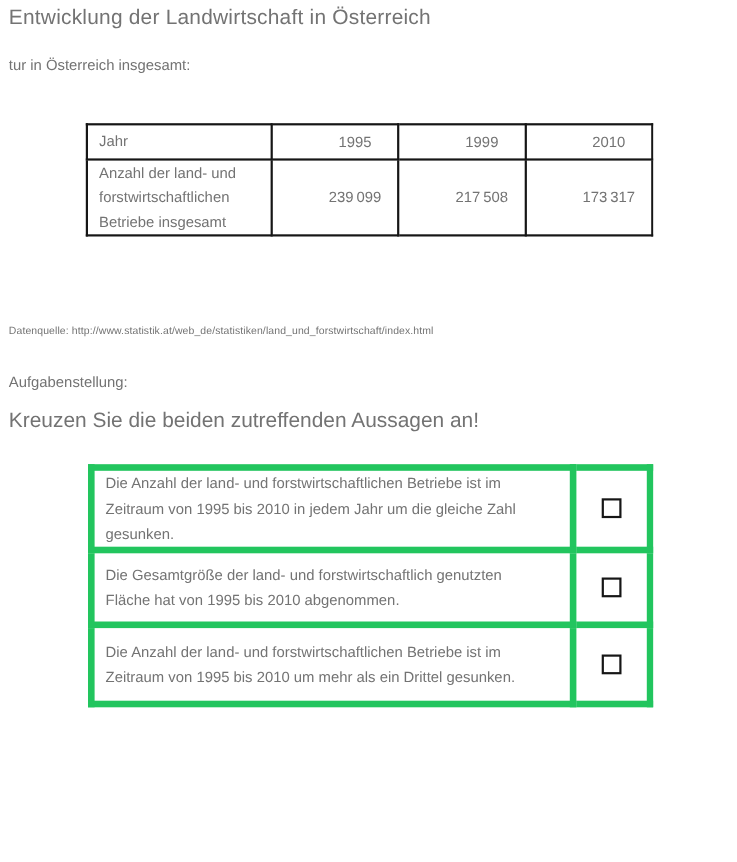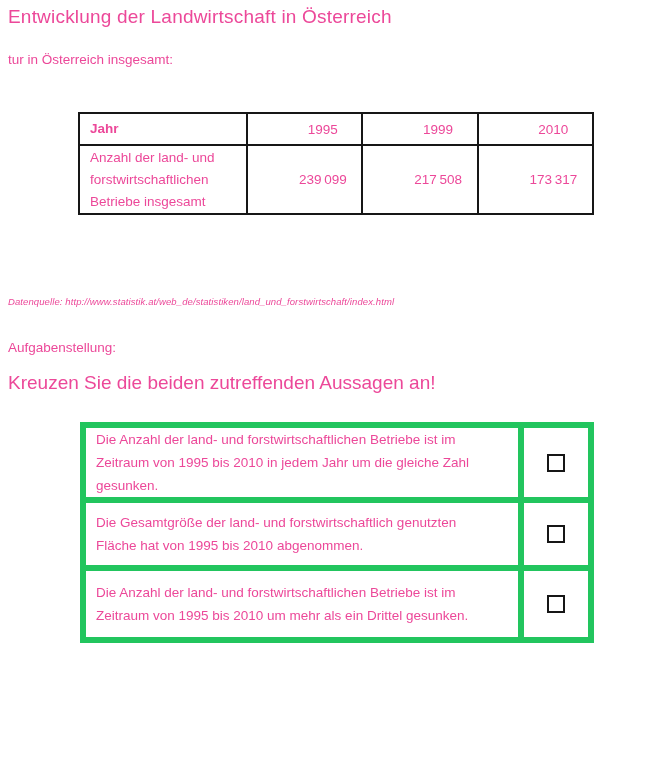--- a/index.html
+++ b/index.html
@@ -3,21 +3,21 @@
 <meta charset="utf-8">
 <style>
   * { margin: 0; padding: 0; box-sizing: border-box; }
   html, body { background: #ffffff; }
   .page {
     position: relative;
     width: 594px;
     height: 784px;
     background: #ffffff;
     font-family: "Liberation Sans", sans-serif;
-    color: #ec4899;
+    color: #737373;
     overflow: hidden;
   }
   .page-title {
     position: absolute;
     left: 8px;
     top: 6px;
     font-size: 19px;
     font-weight: 400;
     letter-spacing: 0.2px;
   }
@@ -44,29 +44,28 @@
   }
   .data-table td.label {
     padding-left: 10px;
     padding-right: 6px;
     line-height: 22px;
   }
   .data-table td.num { text-align: center; padding-left: 36px; }
   .dt-row-header { height: 32px; }
   .dt-row-1 { height: 69px; }
   .dt-row-2 { height: 58px; }
-  .col-label { width: 170px; font-weight: bold; }
+  .col-label { width: 170px; }
   .col-year  { width: 118px; }
   
   .source-note {
     position: absolute;
     left: 8px;
     top: 296px;
     font-size: 9.5px;
-    font-style: italic;
     letter-spacing: 0.1px;
   }
   .task-heading {
     position: absolute;
     left: 8px;
     top: 340px;
     font-size: 13.5px;
   }
   .task-instruction {
     position: absolute;

